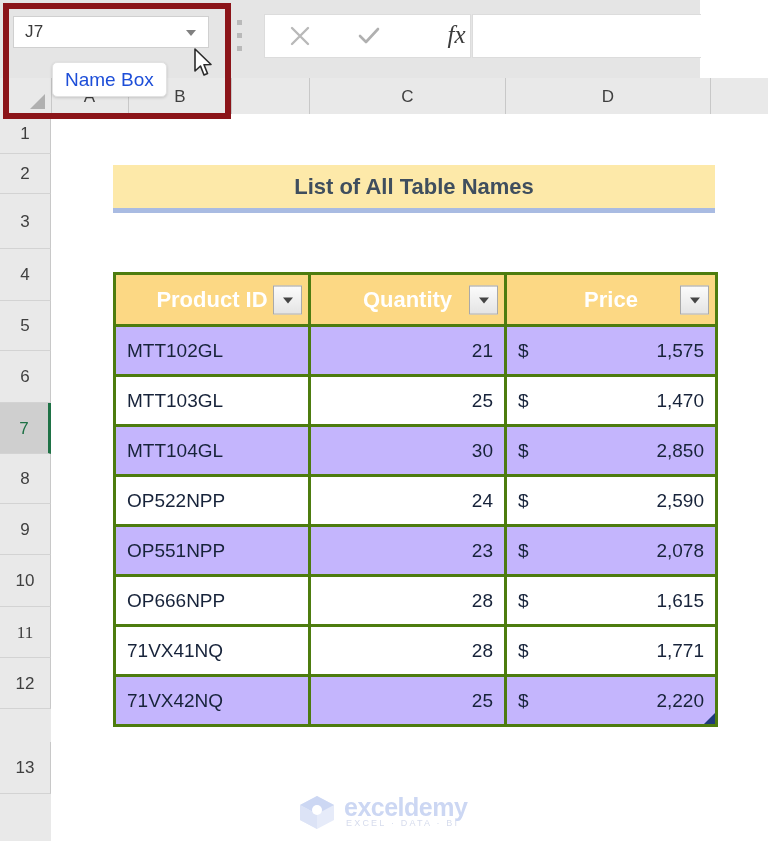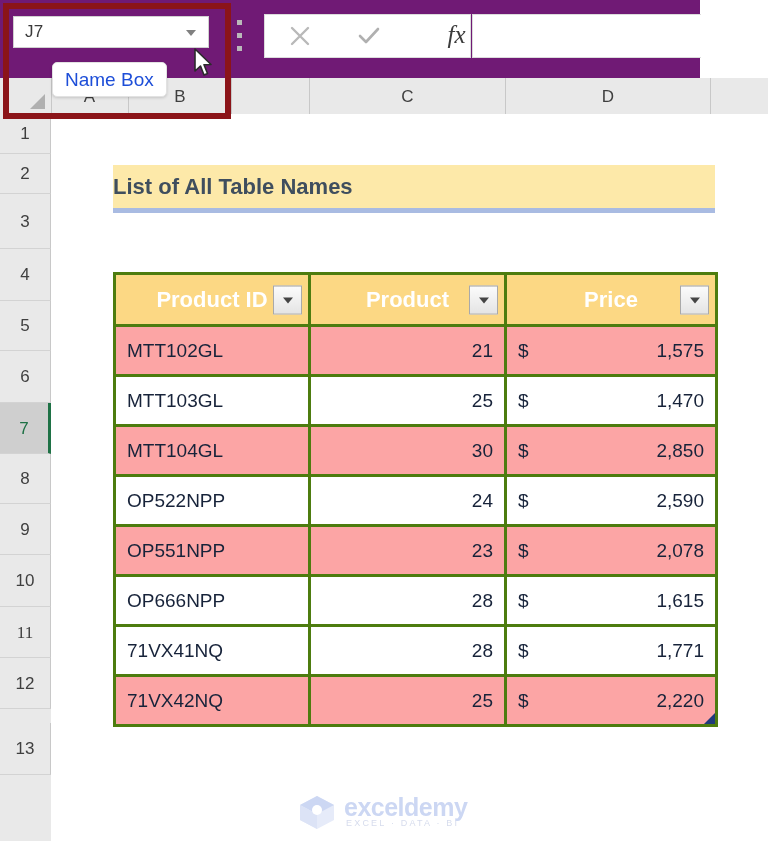--- a/index.html
+++ b/index.html
@@ -12,21 +12,21 @@
   #app {
     position: relative;
     width: 768px; height: 841px;
     background: #ffffff;
   }
 
   
   .topbar {
     position: absolute; left: 0; top: 0;
     width: 700px; height: 78px;
-    background: #701a75;
+    background: #e5e5e5;
   }
   .namebox {
     position: absolute; left: 13px; top: 16px;
     width: 196px; height: 32px;
     background: #ffffff;
     border: 1px solid #d0d0d0;
     box-sizing: border-box;
   }
   .namebox-value {
     position: absolute; left: 11px; top: 5px;
@@ -138,21 +138,21 @@
   .banner {
     position: absolute;
     left: 62px; top: 51px;
     width: 602px; height: 48px;
     background: #fde9a9;
     border-bottom: 5px solid #a9bbe2;
     box-sizing: border-box;
   }
   .banner-text {
     position: absolute; left: 0; right: 0; top: 9px;
-    text-align: left;
+    text-align: center;
     font-size: 22px; font-weight: bold;
     color: #3f4e5e;
   }
 
   
   .xtable {
     position: absolute;
     left: 62px; top: 158px;
     width: 602px;
     border-collapse: collapse;
@@ -184,21 +184,21 @@
   }
   .filter-btn::after {
     content: ""; position: absolute;
     left: 50%; top: 50%;
     margin-left: -5px; margin-top: -2px;
     width: 0; height: 0;
     border-left: 5px solid transparent;
     border-right: 5px solid transparent;
     border-top: 6px solid #444444;
   }
-  .band { background: #fca5a5; }
+  .band { background: #c4b5fd; }
   .plain { background: #ffffff; }
   .c-id { text-align: left; }
   .c-qty { text-align: right; }
   .c-price { text-align: right; position: relative; }
   .c-price .dollar {
     position: absolute; left: 11px; top: 50%;
     transform: translateY(-50%);
   }
   .xtable tr:last-child td:last-child::after {
     content: ""; position: absolute;
@@ -325,40 +325,40 @@
       </div>
       <div class="rh" style="top: 441px; height: 52px; line-height: 52px;">
         <span>10</span>
       </div>
       <div class="rh" style="top: 493px; height: 51px; line-height: 51px; font-family: Liberation Serif, serif;">
         <span>11</span>
       </div>
       <div class="rh" style="top: 544px; height: 51px; line-height: 51px;">
         <span>12</span>
       </div>
-      <div class="rh" style="top: 609px; height: 52px; line-height: 52px;">
+      <div class="rh" style="top: 628px; height: 52px; line-height: 52px;">
         <span>13</span>
       </div>
     </div>
 
   <div class="grid">
 
     <div class="banner">
       <div class="banner-text">List of All Table Names</div>
     </div>
 
     <table class="xtable">
       <thead>
         <tr>
           <th style="width:195px;">
             <span>Product ID</span>
             <span class="filter-btn"></span>
           </th>
           <th style="width:196px;">
-            <span>Product</span>
+            <span>Quantity</span>
             <span class="filter-btn"></span>
           </th>
           <th style="width:211px;">
             <span>Price</span>
             <span class="filter-btn"></span>
           </th>
         </tr>
       </thead>
       <tbody>
           <tr>

